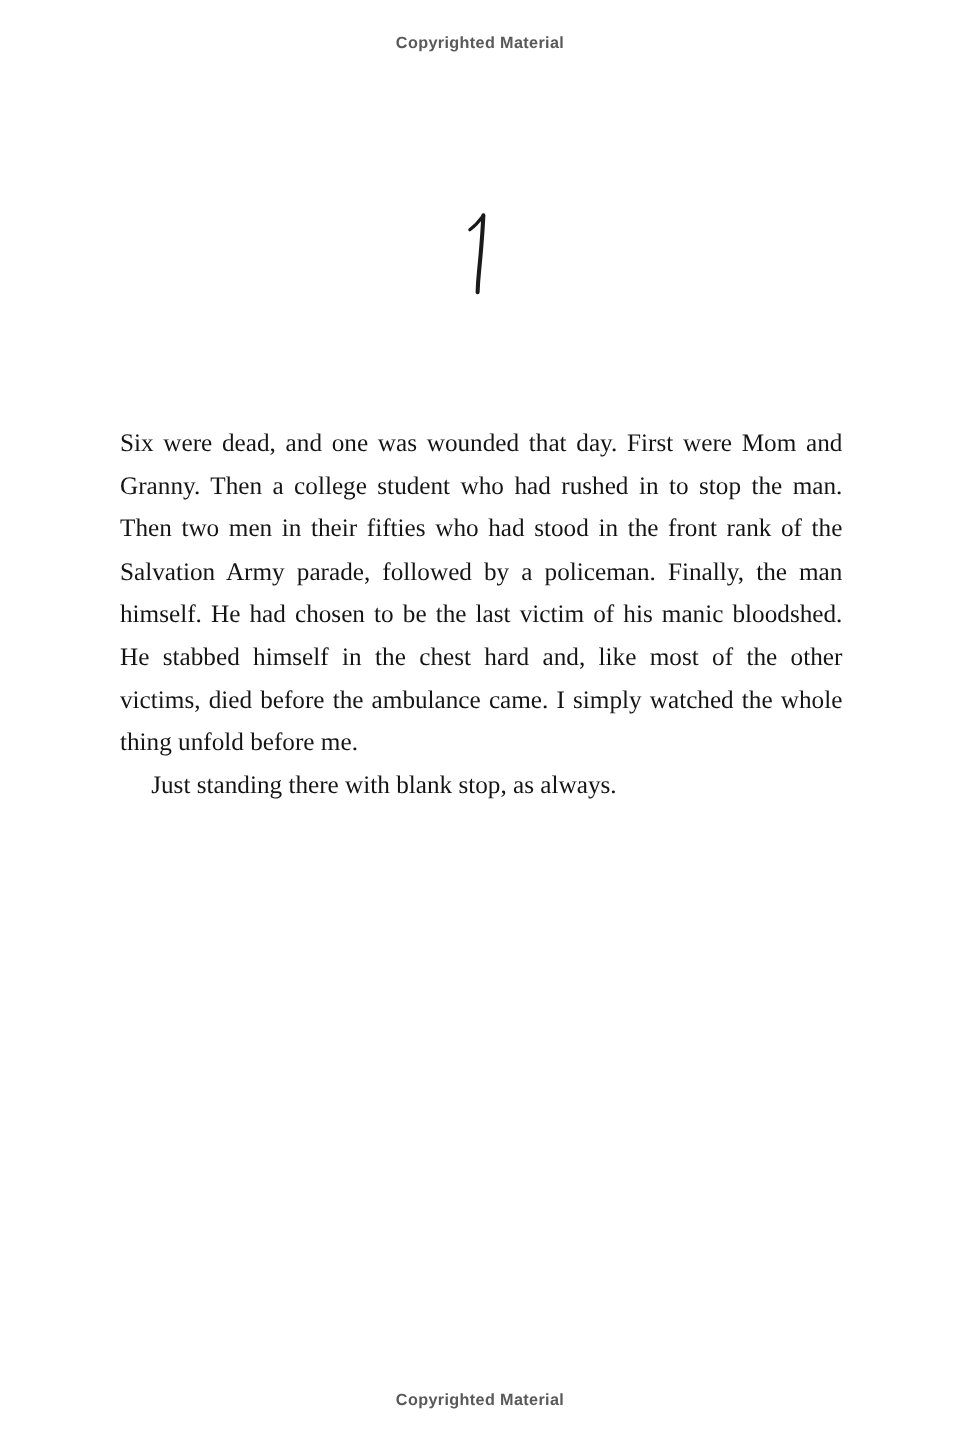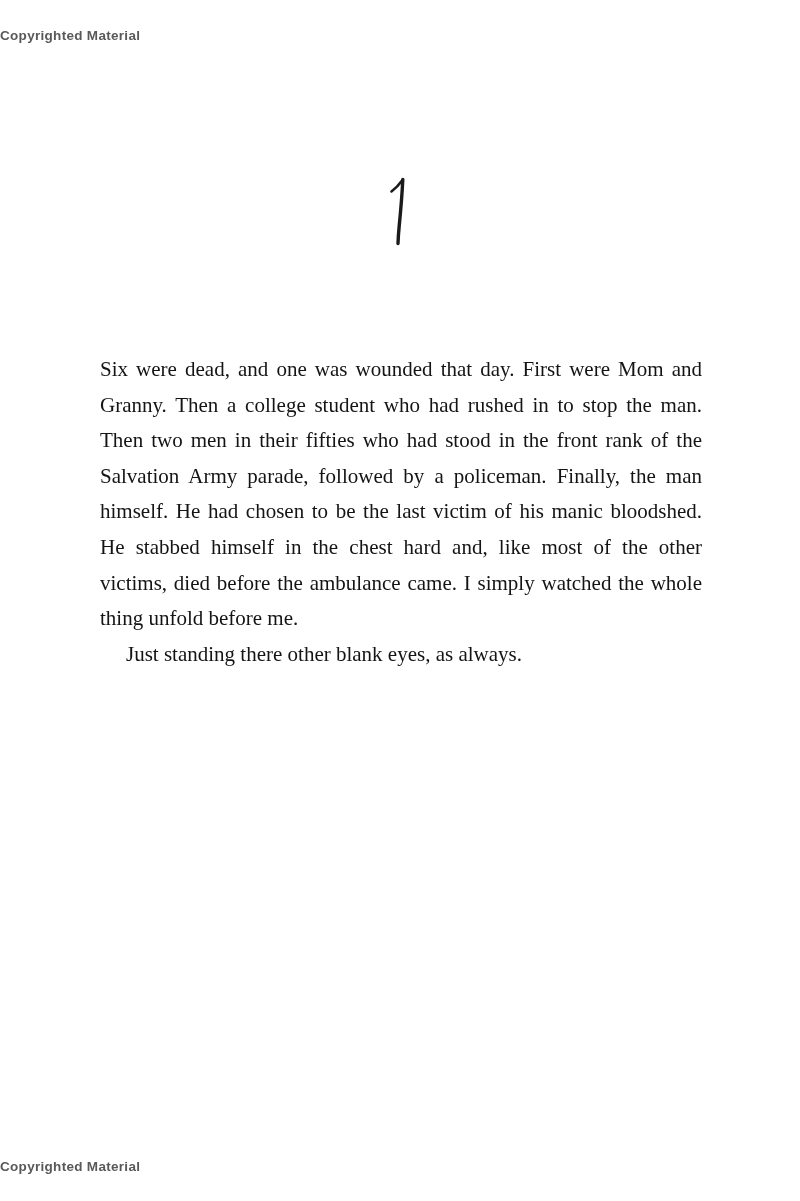--- a/index.html
+++ b/index.html
@@ -13,20 +13,21 @@
     height: 1201px;
     margin: 0 auto;
     background: #ffffff;
     overflow: hidden;
     font-family: "Liberation Serif", "DejaVu Serif", serif;
   }
   .notice {
     position: absolute;
     left: 0;
     width: 100%;
+    text-align: center;
     font-family: "Liberation Sans", "DejaVu Sans", sans-serif;
     font-size: 13.5px;
     font-weight: 600;
     letter-spacing: 0.3px;
     color: #595959;
   }
   .notice.top { top: 28px; }
   .notice.bottom { top: 1159px; }
 
   .chapter-number {
@@ -69,18 +70,18 @@
 
   <div class="chapter-number" aria-label="1">
     <svg width="30" height="72" viewBox="0 0 30 72">
       <path d="M17.5 4 C13.5 9.5 10.5 12.5 6.5 15.5" fill="none" stroke="#1a1a1a" stroke-width="2.6" stroke-linecap="round"></path>
       <path d="M17.8 3.5 C17.2 16 15.8 34 14.2 50 C13.6 56 13.2 62 13.0 67.5" fill="none" stroke="#1a1a1a" stroke-width="3.4" stroke-linecap="round"></path>
     </svg>
   </div>
 
   <div class="body-text">
     <p>Six were dead, and one was wounded that day. First were Mom and Granny. Then a college student who had rushed in to stop the man. Then two men in their fifties who had stood in the front rank of the Salvation Army parade, followed by a policeman. Finally, the man himself. He had chosen to be the last victim of his manic bloodshed. He stabbed himself in the chest hard and, like most of the other victims, died before the ambulance came. I simply watched the whole thing unfold before me.</p>
-    <p class="indent">Just standing there other blank eyes, as always.</p>
+    <p class="indent">Just standing there with blank stop, as always.</p>
   </div>
 
   <div class="notice bottom">Copyrighted Material</div>
 
 </div>
 
 </body></html>

